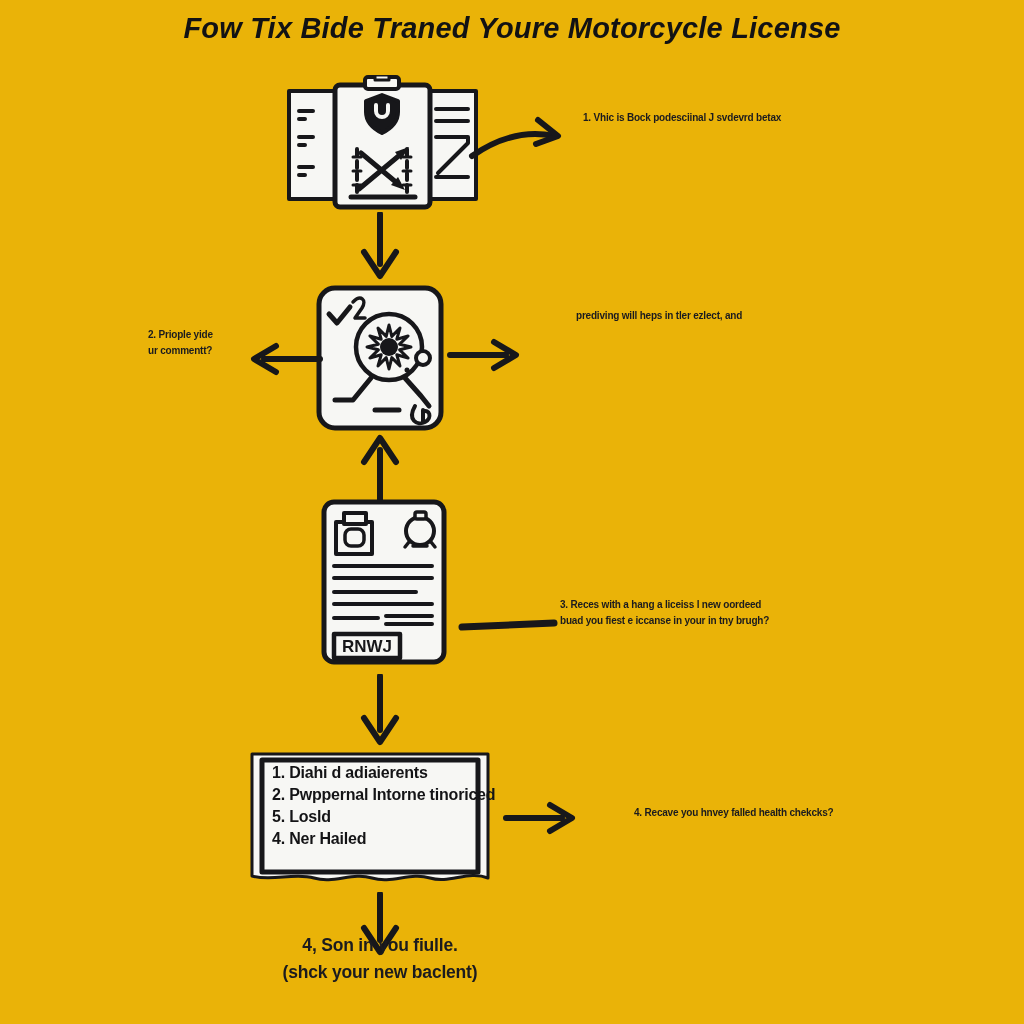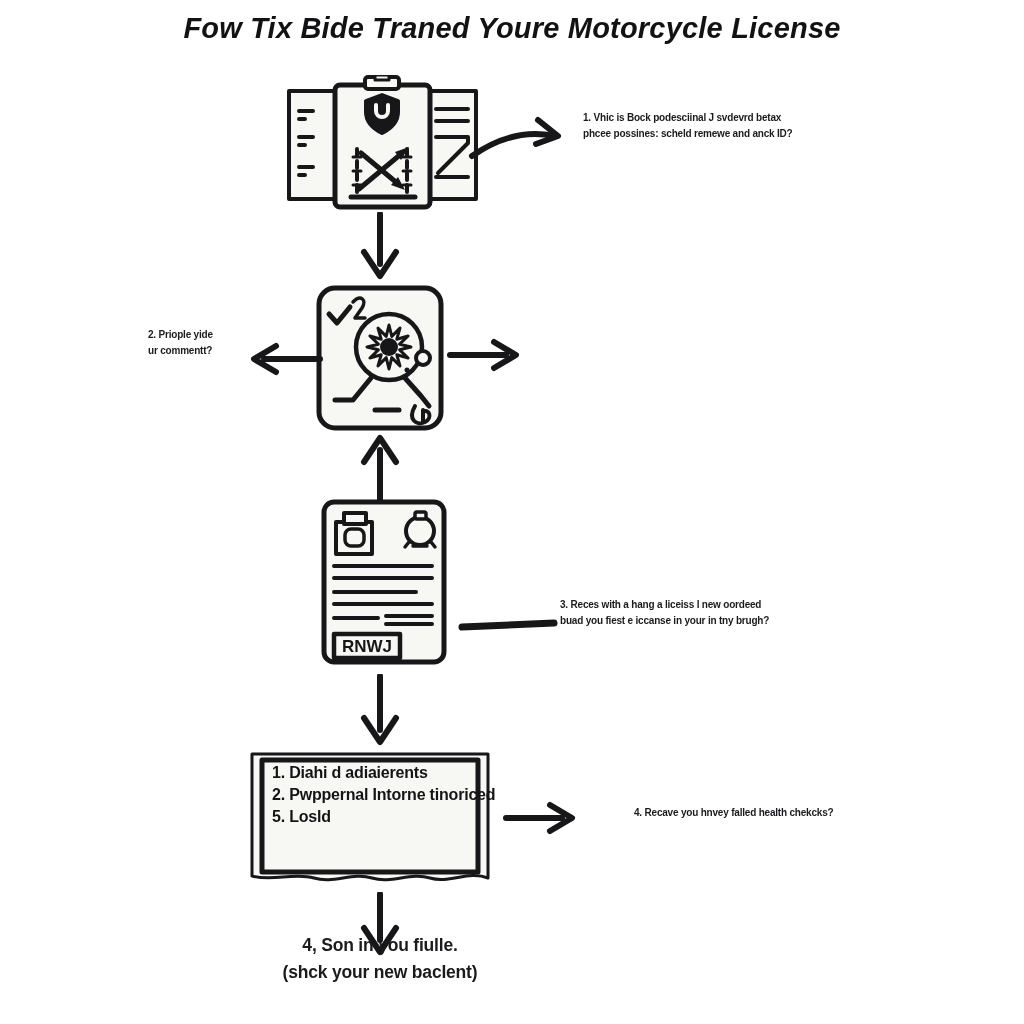--- a/index.html
+++ b/index.html
@@ -1,18 +1,18 @@
 <!DOCTYPE html>
 <html><head>
 <meta charset="utf-8">
 <style>
   html,body{margin:0;padding:0;background:#e9e9e7;}
   .canvas{
     position:relative;width:1024px;height:1024px;margin:0 auto;
-    background:#ffffff;overflow:hidden;
+    background:#eab308;overflow:hidden;
     font-family:"Liberation Sans",sans-serif;color:#17171a;
   }
   .title{
     position:absolute;left:0;right:0;top:12px;margin:0;
     text-align:center;font-size:29px;font-weight:bold;font-style:italic;
     letter-spacing:.2px;color:#121214;
   }
   .abs{position:absolute;}
   .note{position:absolute;font-weight:bold;font-size:10px;line-height:1.55;color:#1b1b1f;letter-spacing:-.2px;}
   .note div{white-space:nowrap;}
@@ -55,21 +55,20 @@
     <svg width="100" height="56" viewBox="0 0 100 56">
       <g fill="none" stroke="#17171a" stroke-width="6" stroke-linecap="round" stroke-linejoin="round">
         <path d="M4 44 C30 26 58 18 86 24"></path>
         <path d="M70 8 L90 24 L68 32"></path>
       </g>
     </svg>
   </div>
 
   <div class="note" style="left:583px;top:110px;">
     <div>1. Vhic is Bock podesciinal J svdevrd betax</div>
-    <div>phcee possines: scheld remewe and anck ID?</div>
   </div>
 
   <div class="abs" style="left:358px;top:212px;">
     <svg width="44" height="70" viewBox="0 0 44 70">
       <g fill="none" stroke="#17171a" stroke-width="6" stroke-linecap="round" stroke-linejoin="round">
         <path d="M22 2 V52"></path>
           <path d="M6 40 L22 64 L38 40"></path>
       </g>
     </svg>
   </div>
@@ -107,20 +106,21 @@
 
   <div class="abs" style="left:446px;top:338px;">
     <svg width="78" height="34" viewBox="0 0 78 34">
       <g fill="none" stroke="#17171a" stroke-width="6" stroke-linecap="round" stroke-linejoin="round">
         <path d="M4 17 H60"></path>
           <path d="M48 4 L70 17 L48 30"></path>
       </g>
     </svg>
   </div>
   <div class="note" style="left:576px;top:308px;">
+    <div>prediving will heps in tler ezlect, and</div>
   </div>
 
   <div class="abs" style="left:358px;top:432px;">
     <svg width="44" height="70" viewBox="0 0 44 70">
       <g fill="none" stroke="#17171a" stroke-width="6" stroke-linecap="round" stroke-linejoin="round">
         <path d="M22 68 V18"></path>
           <path d="M6 30 L22 6 L38 30"></path>
       </g>
     </svg>
   </div>
@@ -167,20 +167,21 @@
       <g fill="none" stroke="#17171a" stroke-linecap="round" stroke-linejoin="round">
         <path d="M8 4 H244 V128 C224 120 206 134 186 128 C166 122 148 134 128 128 C108 122 90 134 70 128 C50 122 28 132 8 126 Z" stroke-width="3" fill="#f7f7f4"></path>
         <rect x="18" y="10" width="216" height="112" stroke-width="5" fill="#f7f7f4"></rect>
       </g>
     </svg>
   </div>
   <div class="checklist-text" style="left:272px;top:762px;">
     <div>1. Diahi d adiaierents</div>
     <div>2. Pwppernal Intorne tinoriced</div>
     <div>5. Losld</div>
+    <div>4. Ner Hailed</div>
   </div>
 
   <div class="abs" style="left:502px;top:800px;">
     <svg width="78" height="36" viewBox="0 0 78 36">
       <g fill="none" stroke="#17171a" stroke-width="6" stroke-linecap="round" stroke-linejoin="round">
         <path d="M4 18 H60"></path>
           <path d="M48 5 L70 18 L48 31"></path>
       </g>
     </svg>
   </div>

